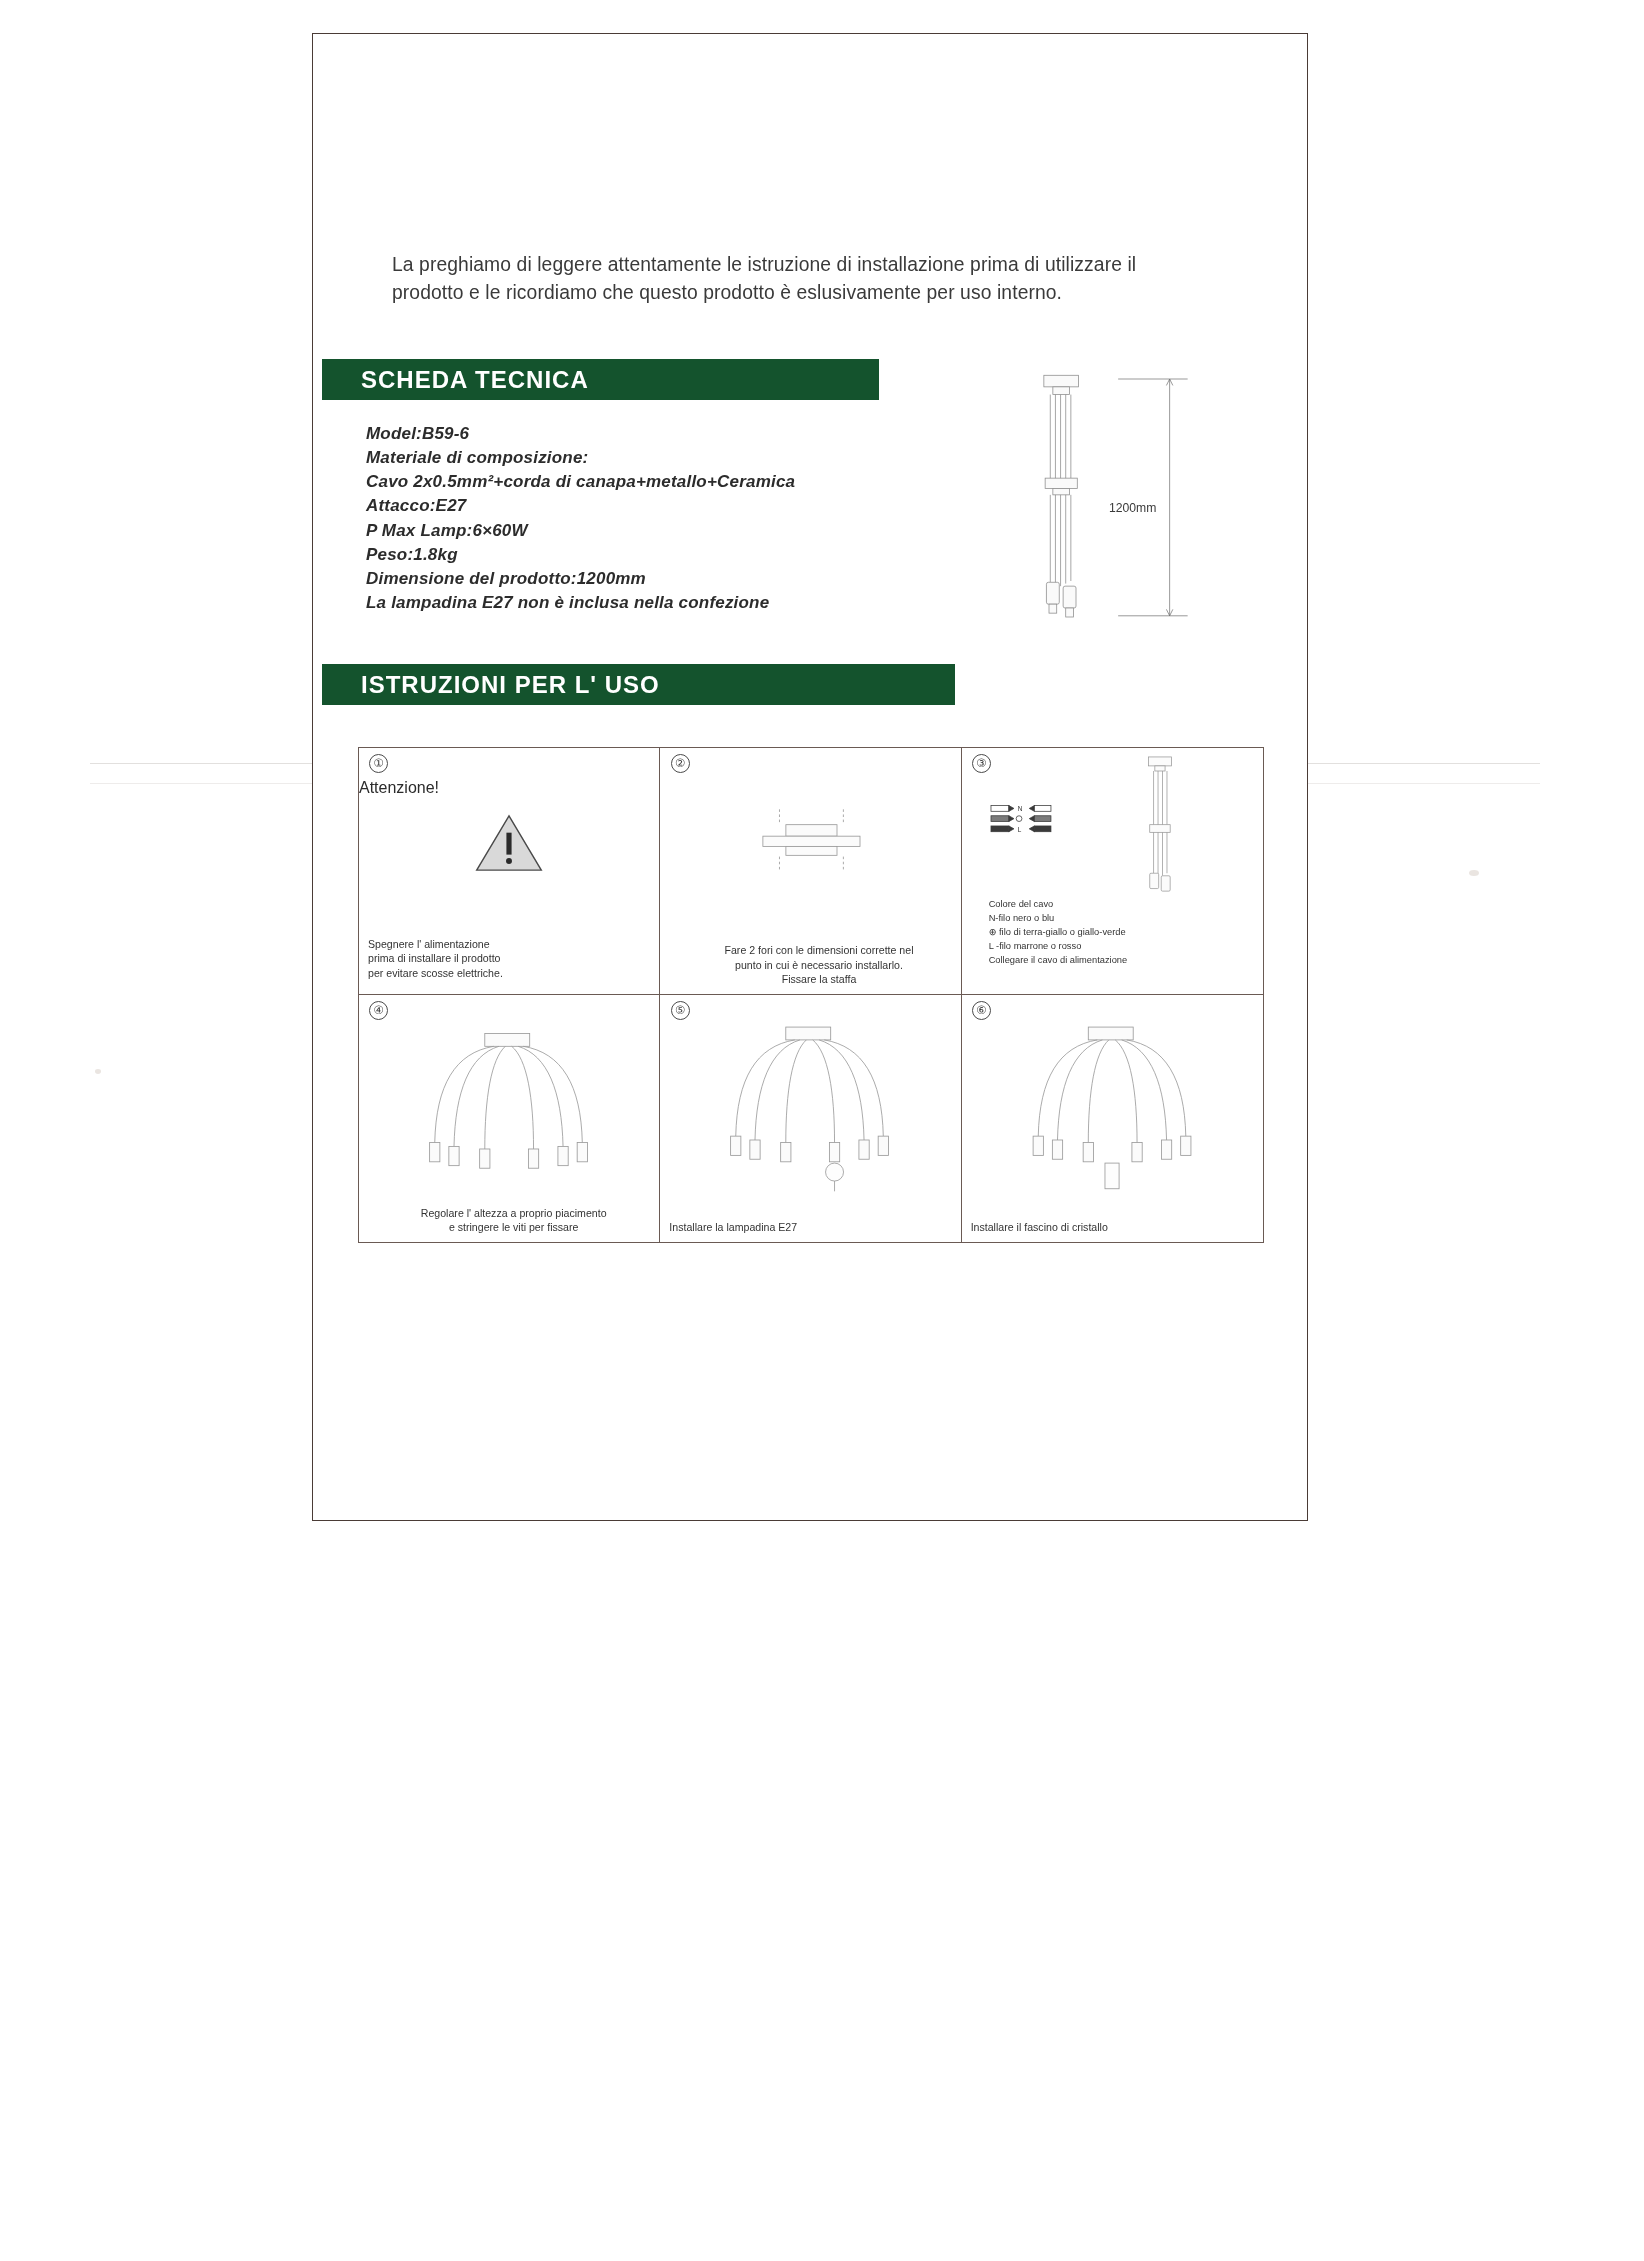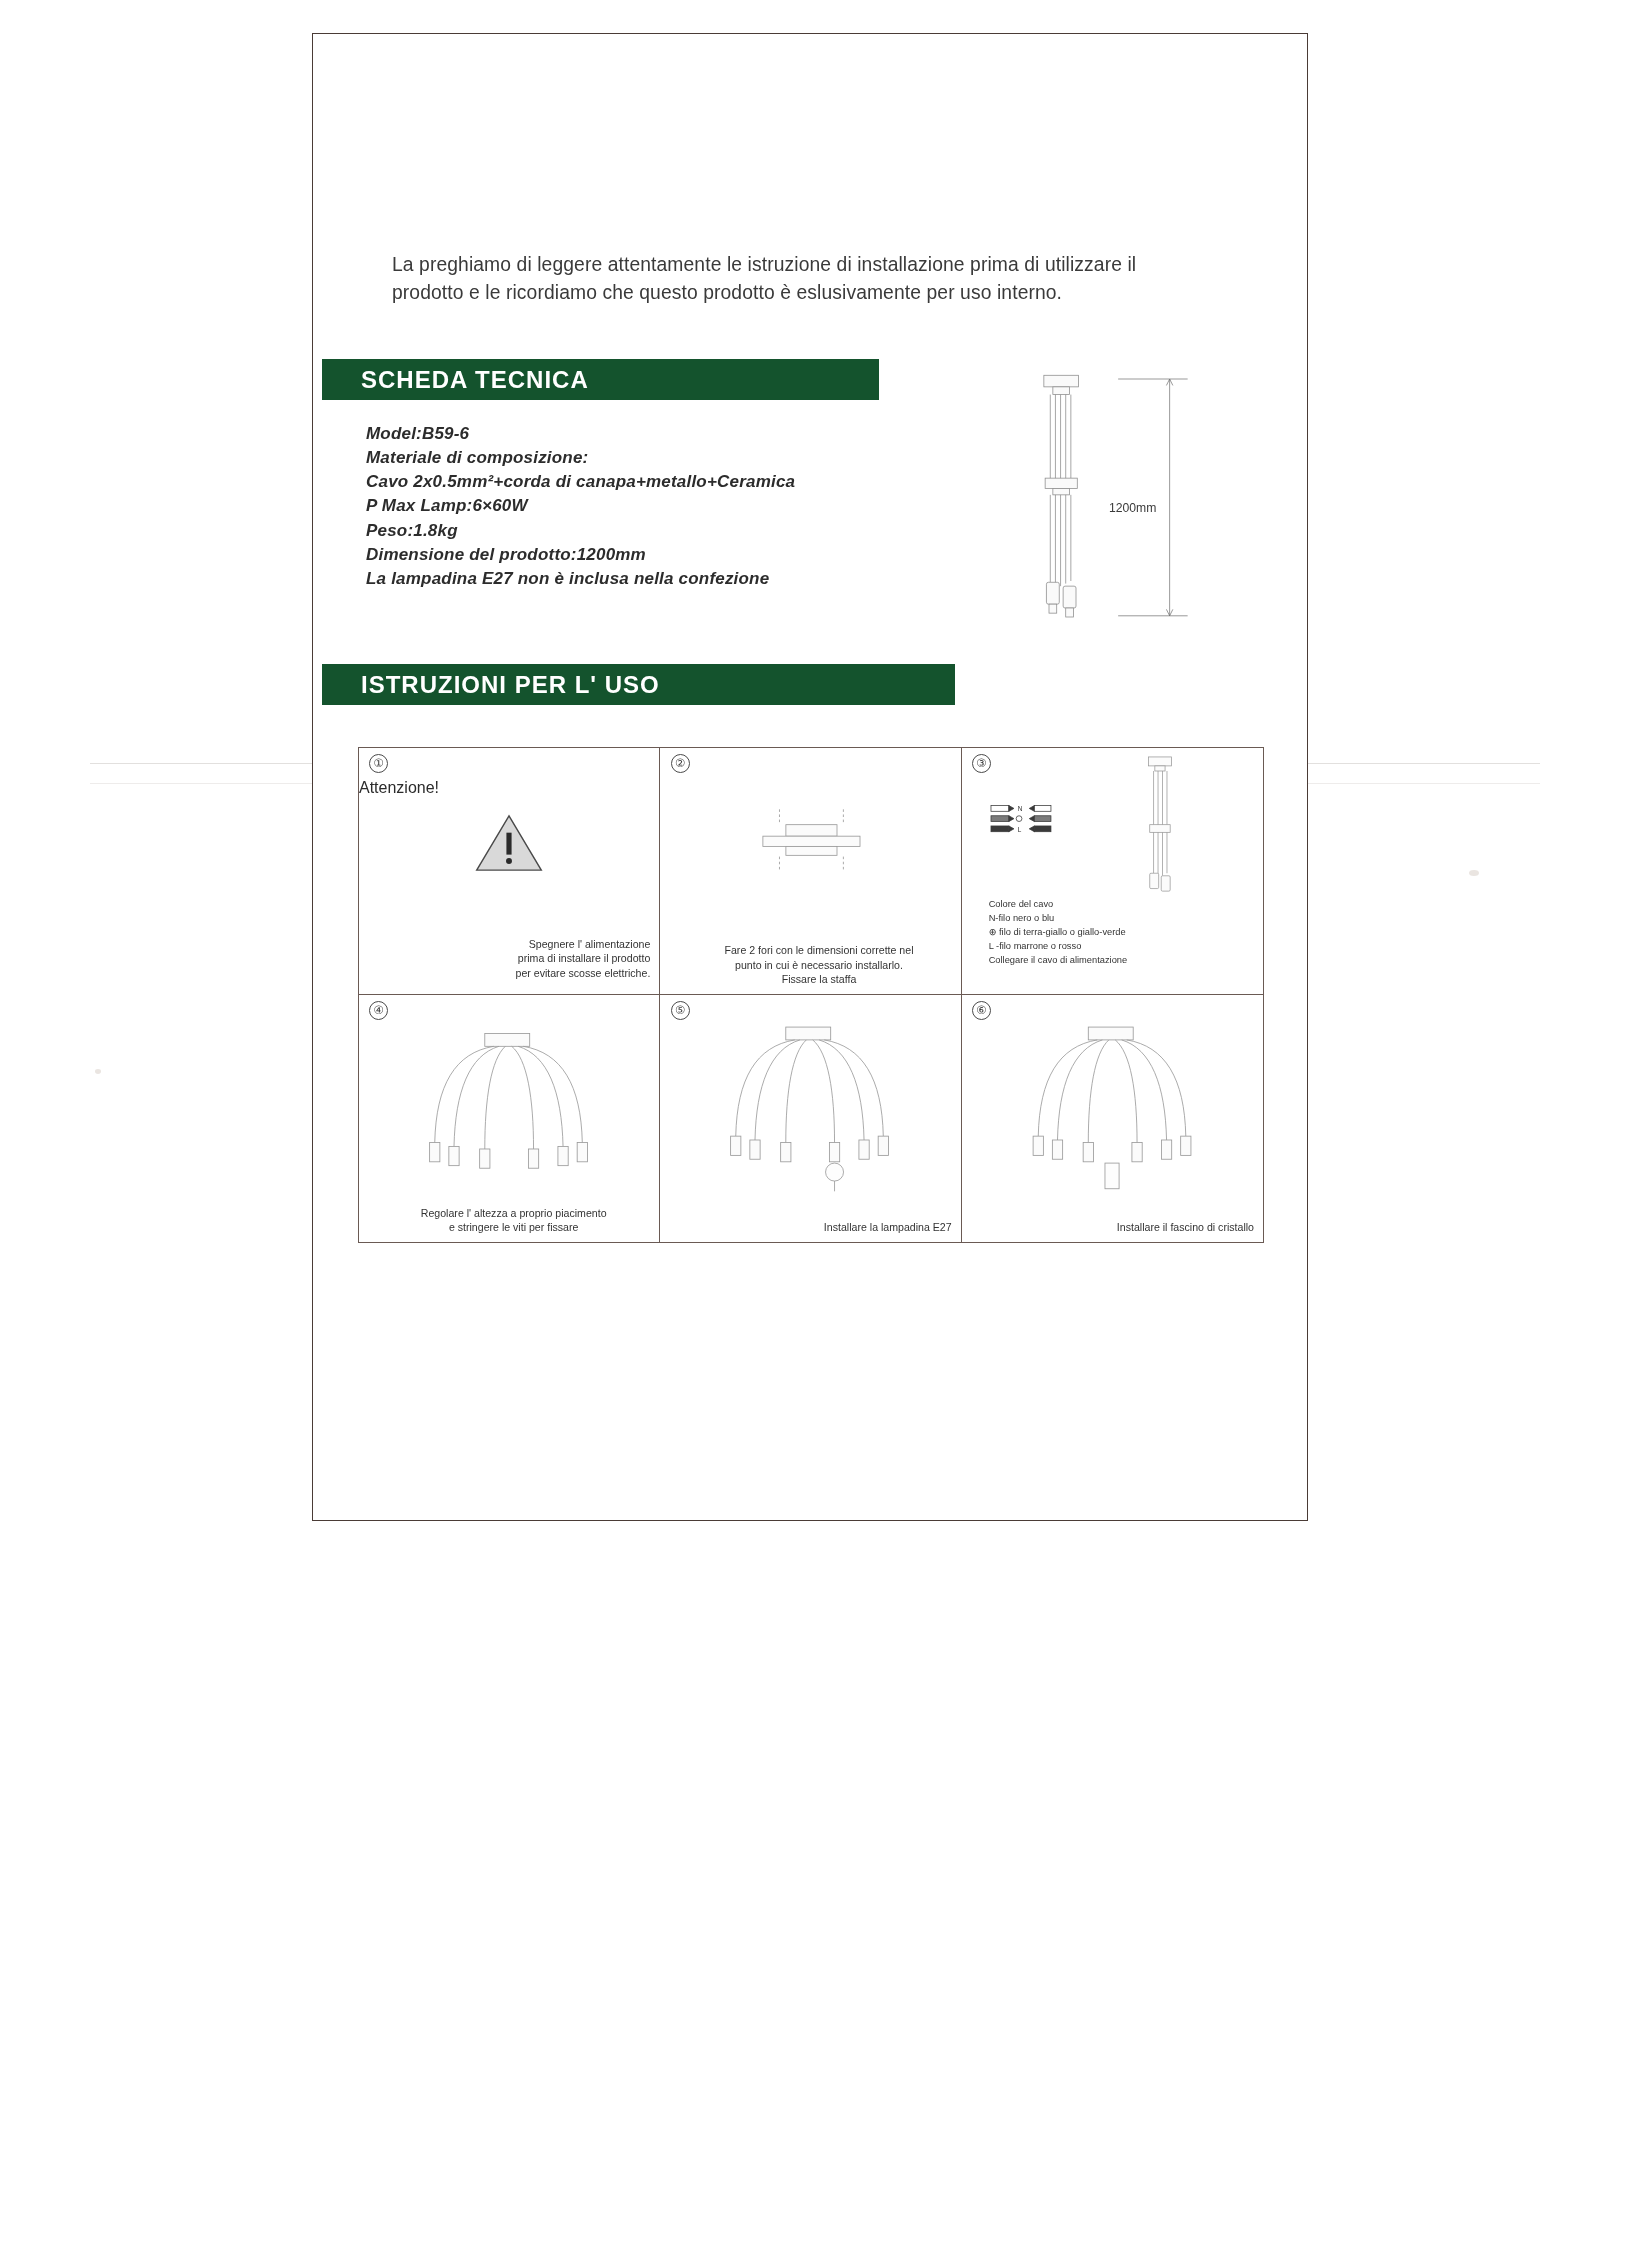--- a/index.html
+++ b/index.html
@@ -134,21 +134,21 @@
     border-radius: 50%;
     font-size: 11.6px;
     line-height: 16px;
     text-align: center;
     color: #3a3a3a;
   }
   .cell-caption {
     position: absolute;
     left: 0; right: 0;
     bottom: 7.7px;
-    text-align: right;
+    text-align: left;
     font-size: 10.6px;
     line-height: 1.35;
     color: #333;
     padding: 0 9px;
   }
   .cell-caption.left { text-align: center; padding-left: 26px; }
   .attention-title {
     position: absolute;
     top: 31px; left: 0; right: 0;
     text-align: left;
@@ -203,20 +203,21 @@
 <p class="intro">La preghiamo di leggere attentamente le istruzione di installazione prima di utilizzare il prodotto e le ricordiamo che questo prodotto è eslusivamente per uso interno.</p>
 
 <div class="band tecnica">
   <span class="band-text">SCHEDA TECNICA</span>
 </div>
 
 <div class="specs">
   <div>Model:B59-6</div>
   <div>Materiale  di composizione:</div>
   <div>Cavo 2x0.5mm²+corda di canapa+metallo+Ceramica</div>
+  <div>Attacco:E27</div>
   <div>P Max Lamp:6×60W</div>
   <div>Peso:1.8kg</div>
   <div>Dimensione del prodotto:1200mm</div>
   <div>La lampadina E27 non è inclusa nella confezione</div>
 </div>
 
 <svg class="product-fig" viewBox="0 0 280 460">
   <g stroke="#8d8d8d" stroke-width="1.2" fill="#fafafa">
     <rect x="20" y="8" width="54" height="18"></rect>
     <rect x="34" y="26" width="26" height="12"></rect>

